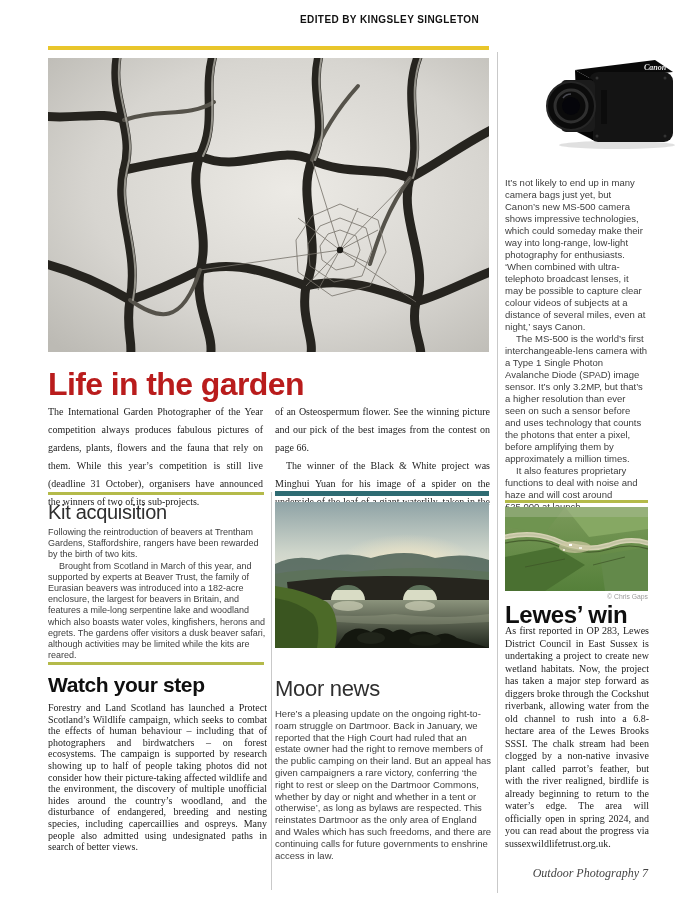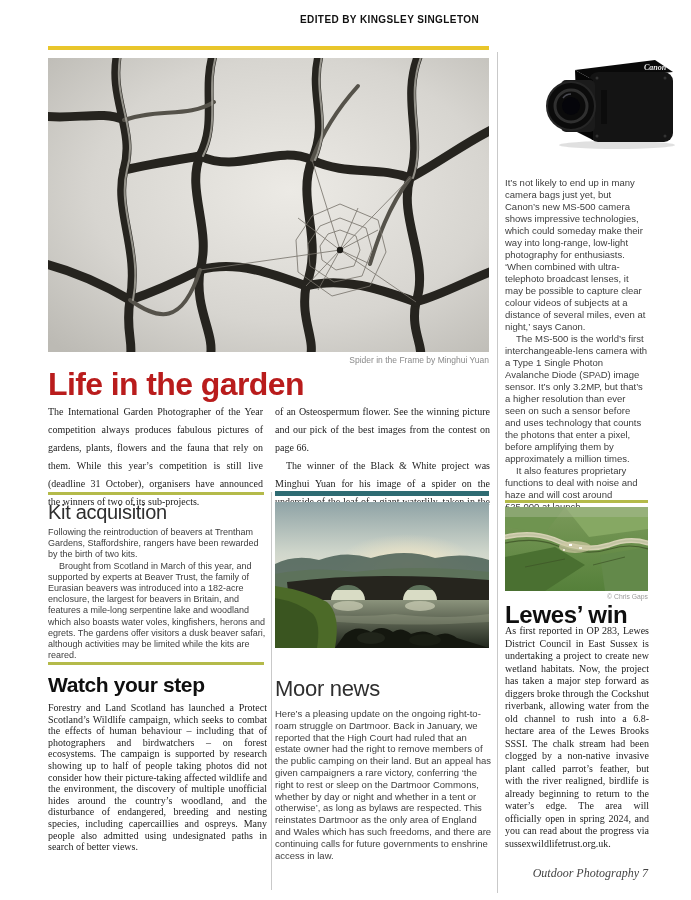--- a/index.html
+++ b/index.html
@@ -94,21 +94,20 @@
       <g fill="none" stroke="#76726a" stroke-width="0.9" opacity="0.9">
         <path d="M292,192 L264,102 M292,192 L362,120 M292,192 L368,244 M292,192 L258,228 M292,192 L152,212 M292,192 L322,206 M292,192 L310,150 M292,192 L250,160 M292,192 L330,172 M292,192 L270,232"></path>
         <path d="M292,172 L308,178 L312,192 L306,208 L288,212 L274,202 L272,188 L280,176 Z"></path>
         <path d="M292,160 L318,170 L324,192 L314,218 L286,224 L262,208 L260,186 L272,168 Z"></path>
         <path d="M292,146 L330,162 L338,194 L322,228 L284,238 L250,214 L248,182 L264,158 Z"></path>
       </g>
       <circle cx="292" cy="192" r="3.2" fill="#1e1c18"></circle>
     </svg>
   </div>
 
-  <div class="abs caption" style="left:48px;top:355px;width:441px;text-align:right;">Spider in the Frame by Minghui Yuan</div>
 
   <h1 class="big abs" style="left:48px;top:366px;">Life in the garden</h1>
   <div class="abs garden-cols" style="left:48px;top:403px;width:442px;">
     <div class="garden-col serif-body">
       <p>The International Garden Photographer of the Year competition always produces fabulous pictures of gardens, plants, flowers and the fauna that rely on them. While this year’s competition is still live (deadline 31 October), organisers have announced the winners of two of its sub-projects.</p>
     </div>
     <div class="garden-col serif-body">
       <p>of an Osteospermum flower. See the winning picture and our pick of the best images from the contest on page 66.</p>
       <p class="indent">The winner of the Black &amp; White project was Minghui Yuan for his image of a spider on the underside of the leaf of a giant waterlily, taken in the Xishuangbanna Tropical Botanical Garden in China.</p>
       <p class="indent">See more fantastic broke at igpoty.com.</p>

